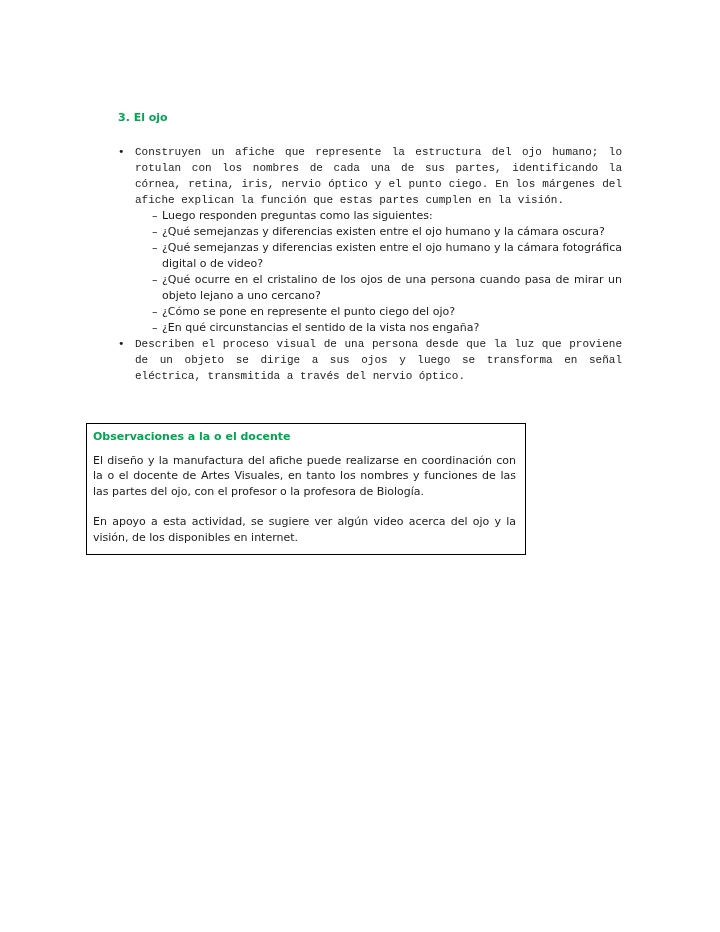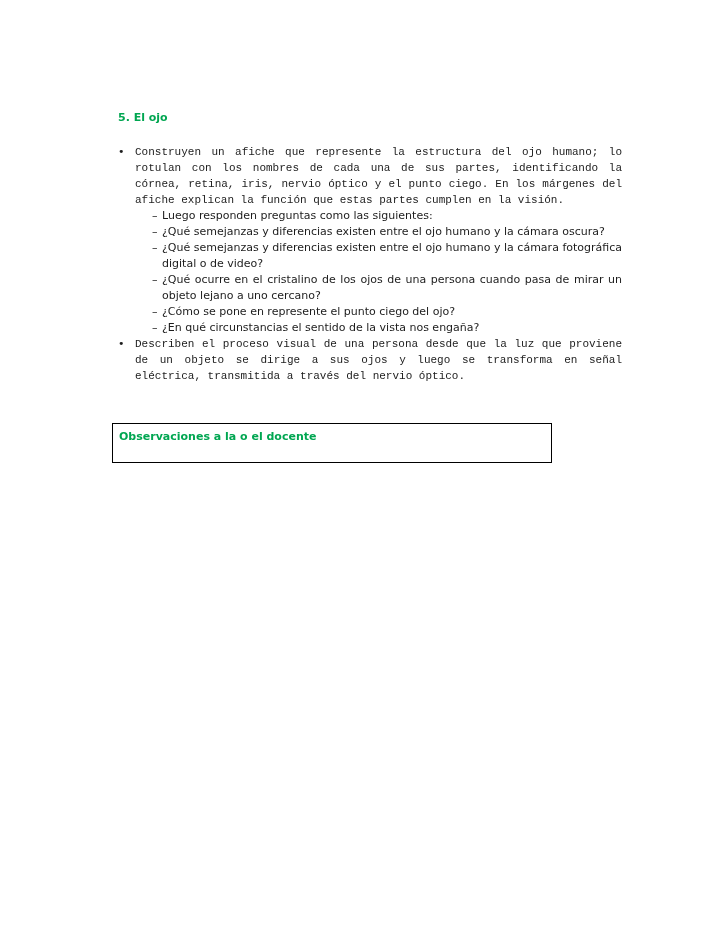--- a/index.html
+++ b/index.html
@@ -73,21 +73,20 @@
   .observations-box {
     position: absolute;
     top: 423px;
     left: 86px;
     width: 440px;
     box-sizing: border-box;
     border: 1px solid #000000;
     padding: 5px 9px 9px 6px;
     font-size: 11px;
     line-height: 15.5px;
-    margin-left: 26px;
   }
   .observations-heading {
     font-size: 11px;
     font-weight: bold;
     color: #00a651;
     margin-bottom: 8px;
   }
   .observations-box p {
     margin: 0 0 15px 0;
     text-align: justify;
@@ -95,21 +94,21 @@
   .observations-box p:last-child {
     margin-bottom: 0;
   }
 </style>
 </head>
 <body>
 
 <div class="page">
 
 
-  <div class="section-heading">5. El ojo</div>
+  <div class="section-heading">3. El ojo</div>
 
   <div class="content">
 
     <div class="bullet-item">
       <span class="marker">•</span>
       <span class="item-text">Construyen un afiche que represente la estructura del ojo humano; lo rotulan con los nombres de cada una de sus partes, identificando la córnea, retina, iris, nervio óptico y el punto ciego. En los márgenes del afiche explican la función que estas partes cumplen en la visión.</span>
     </div>
 
     <div class="sub-list">
       <div class="sub-item">
@@ -140,15 +139,17 @@
 
     <div class="bullet-item">
       <span class="marker">•</span>
       <span class="item-text">Describen el proceso visual de una persona desde que la luz que proviene de un objeto se dirige a sus ojos y luego se transforma en señal eléctrica, transmitida a través del nervio óptico.</span>
     </div>
 
   </div>
 
   <div class="observations-box">
     <div class="observations-heading">Observaciones a la o el docente</div>
+    <p>El diseño y la manufactura del afiche puede realizarse en coordinación con la o el docente de Artes Visuales, en tanto los nombres y funciones de las las partes del ojo, con el profesor o la profesora de Biología.</p>
+    <p>En apoyo a esta actividad, se sugiere ver algún video acerca del ojo y la visión, de los disponibles en internet.</p>
   </div>
 
 </div>
 
 </body></html>

